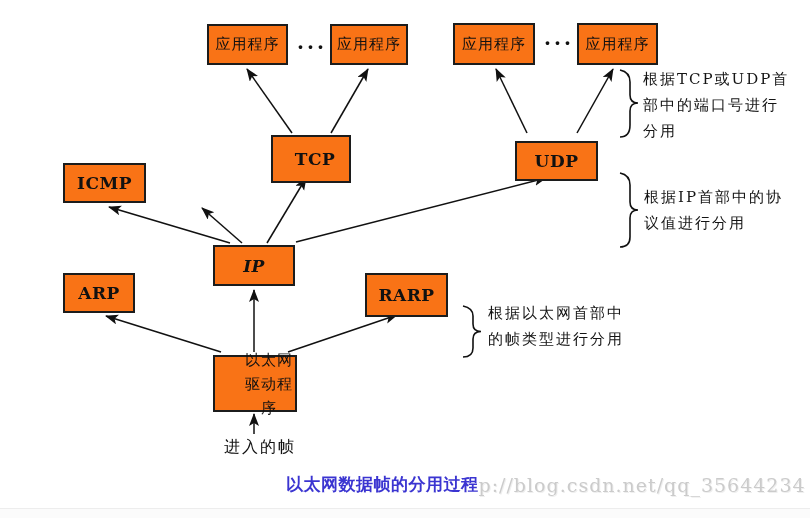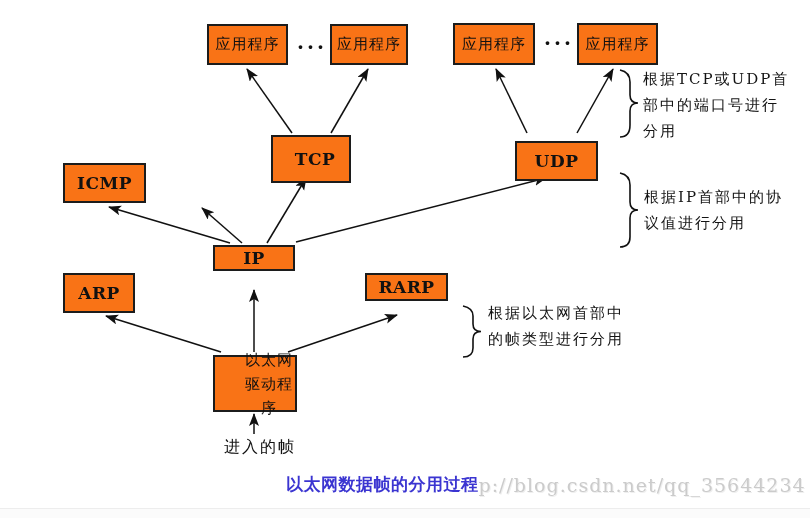--- a/index.html
+++ b/index.html
@@ -145,28 +145,28 @@
       <span>TCP</span>
     </div>
   <div class="node en" style="left:515px; top:117px; width:83px; height:40px;margin-top:24px;">
       <span>UDP</span>
     </div>
 
   <div class="node en" style="left:63px;  top:163px; width:83px; height:40px;">
       <span>ICMP</span>
     </div>
 
-  <div class="node en" style="left:213px; top:245px; width:82px; height:26px;">
+  <div class="node en" style="left:213px; top:245px; width:82px; height:41px;font-style:italic;">
       <span>IP</span>
     </div>
 
   <div class="node en" style="left:63px;  top:273px; width:72px; height:40px;">
       <span>ARP</span>
     </div>
-  <div class="node en" style="left:365px; top:273px; width:83px; height:28px;">
+  <div class="node en" style="left:365px; top:273px; width:83px; height:44px;">
       <span>RARP</span>
     </div>
 
   <div class="node cn multiline" style="left:213px; top:355px; width:84px; height:57px; line-height:24px;padding-left:28px;"><span class="multiline">以太网
 驱动程序</span></div>
 
   <div class="freetext" style="left:224px; top:437px;">进入的帧</div>
 
   <div class="annotation" style="left:643px; top:66px;  width:170px;">根据TCP或UDP首
 部中的端口号进行

